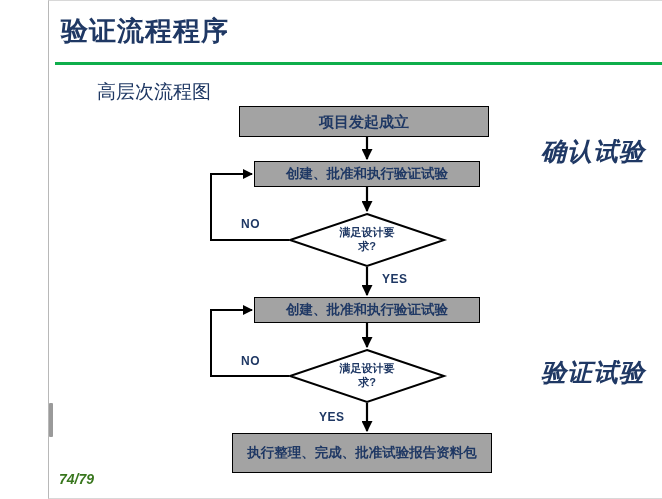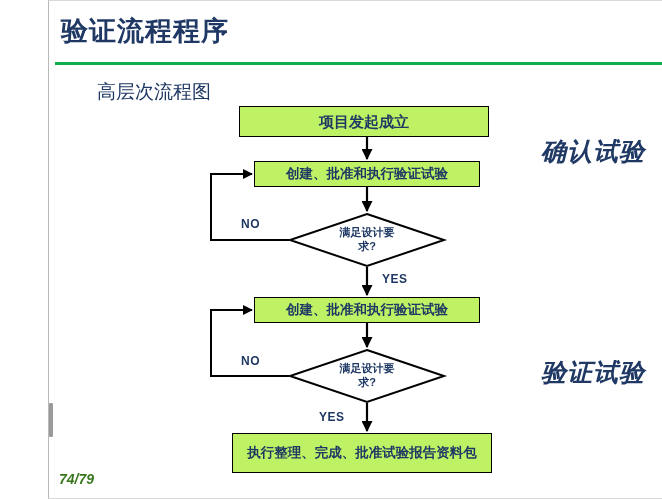--- a/index.html
+++ b/index.html
@@ -65,21 +65,21 @@
     font-style: italic;
   }
   #side-label-1 { left: 492px; top: 134px; }
   #side-label-2 { left: 492px; top: 355px; }
 
   
   .node-box {
     position: absolute;
     box-sizing: border-box;
     border: 1px solid #000000;
-    background: #bef264;
+    background: #a3a3a3;
     color: #1f3864;
     font-weight: bold;
     display: flex;
     align-items: center;
     justify-content: center;
     text-align: right;
     line-height: 1.15;
   }
   #box-start {
     left: 190px; top: 105px; width: 250px; height: 31px;

